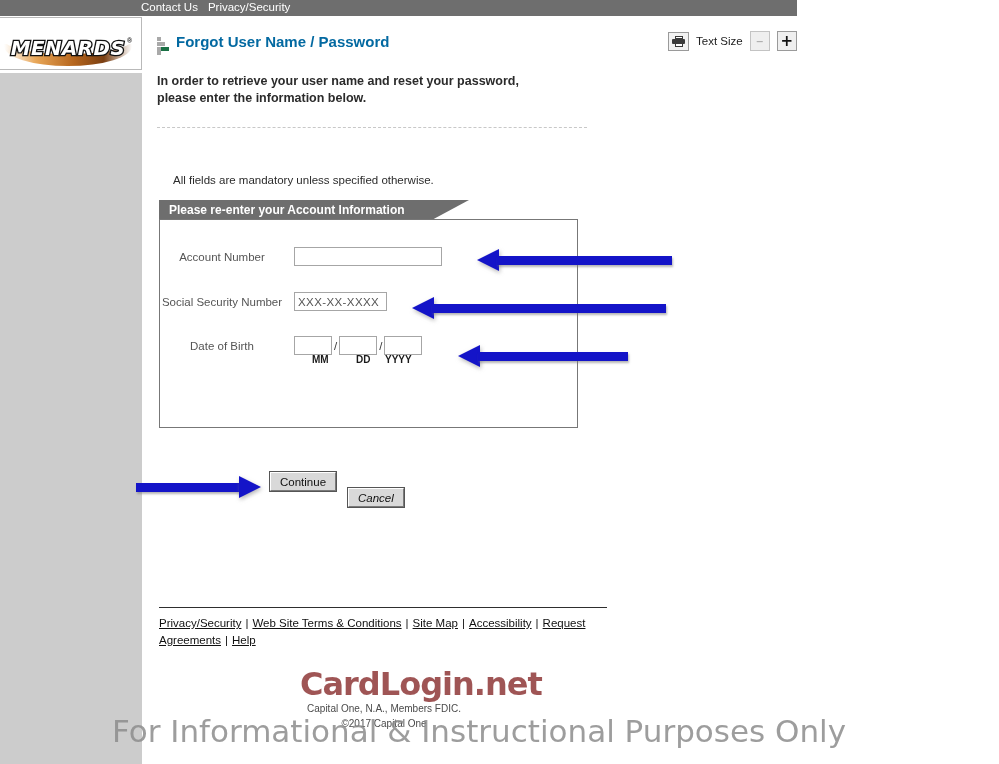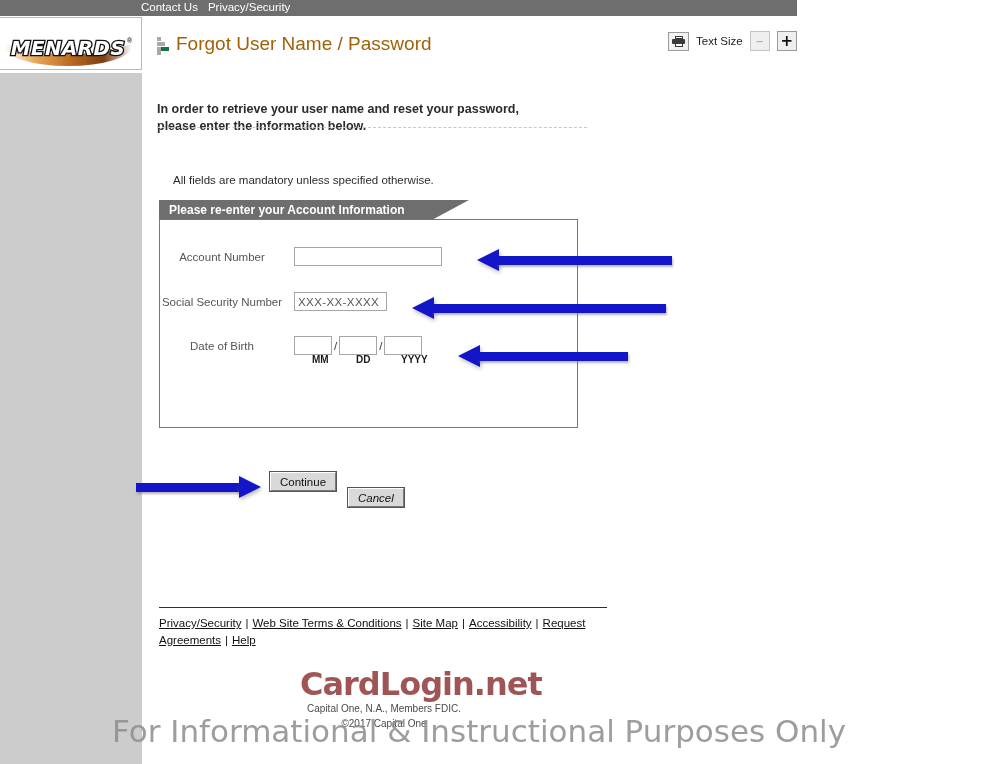--- a/index.html
+++ b/index.html
@@ -65,25 +65,25 @@
   
   .title-row{
     position:absolute;left:157px;top:33px;
   }
   .title-arrow{
     position:absolute;left:0px;top:4px;width:14px;height:18px;
   }
   .title-arrow i{position:absolute;background:#a9a9a9;width:4px;height:4px;display:block;}
   .page-title{
     position:absolute;left:19px;top:0px;
-    font-size:19px;font-weight:normal;color:#a16207;white-space:nowrap;
+    font-size:15px;font-weight:bold;color:#0369a1;white-space:nowrap;
   }
   .intro{
     position:absolute;left:157px;top:73px;width:430px;
-    font-size:12.5px;font-weight:bold;color:#2b2b2b;line-height:17px;margin-top:28px;
+    font-size:12.5px;font-weight:bold;color:#2b2b2b;line-height:17px;
   }
   .dash-divider{
     position:absolute;left:157px;top:127px;width:430px;height:0;
     border-top:1px dashed #c8c8c8;
   }
 
   
   .textsize{
     position:absolute;left:668px;top:31px;
     display:flex;align-items:center;gap:7px;
@@ -276,21 +276,21 @@
   <input class="txt-input dob-input" type="text" value="" style="">
   <span class="slash">/</span>
   <input class="txt-input dob-input" type="text" value="" style="">
   <span class="slash">/</span>
   <input class="txt-input dob-input" type="text" value="" style="">
 </div>
 
 <div class="dob-hints">
   <span style="left:0px;">MM</span>
   <span style="left:44px;">DD</span>
-  <span style="left:89px;">YYYY</span>
+  <span style="left:73px;">YYYY</span>
 </div>
 
 <button class="btn3d btn-continue">Continue</button>
 <button class="btn3d btn-cancel">Cancel</button>
 
 <div class="foot-rule"></div>
 <div class="foot-links">
   <a href="#">Privacy/Security</a><span class="sep">|</span><a href="#">Web Site Terms &amp; Conditions</a><span class="sep">|</span><a href="#">Site Map</a><span class="sep">|</span><a href="#">Accessibility</a><span class="sep">|</span><a href="#">Request Agreements</a><span class="sep">|</span><a href="#">Help</a>
 </div>
 

